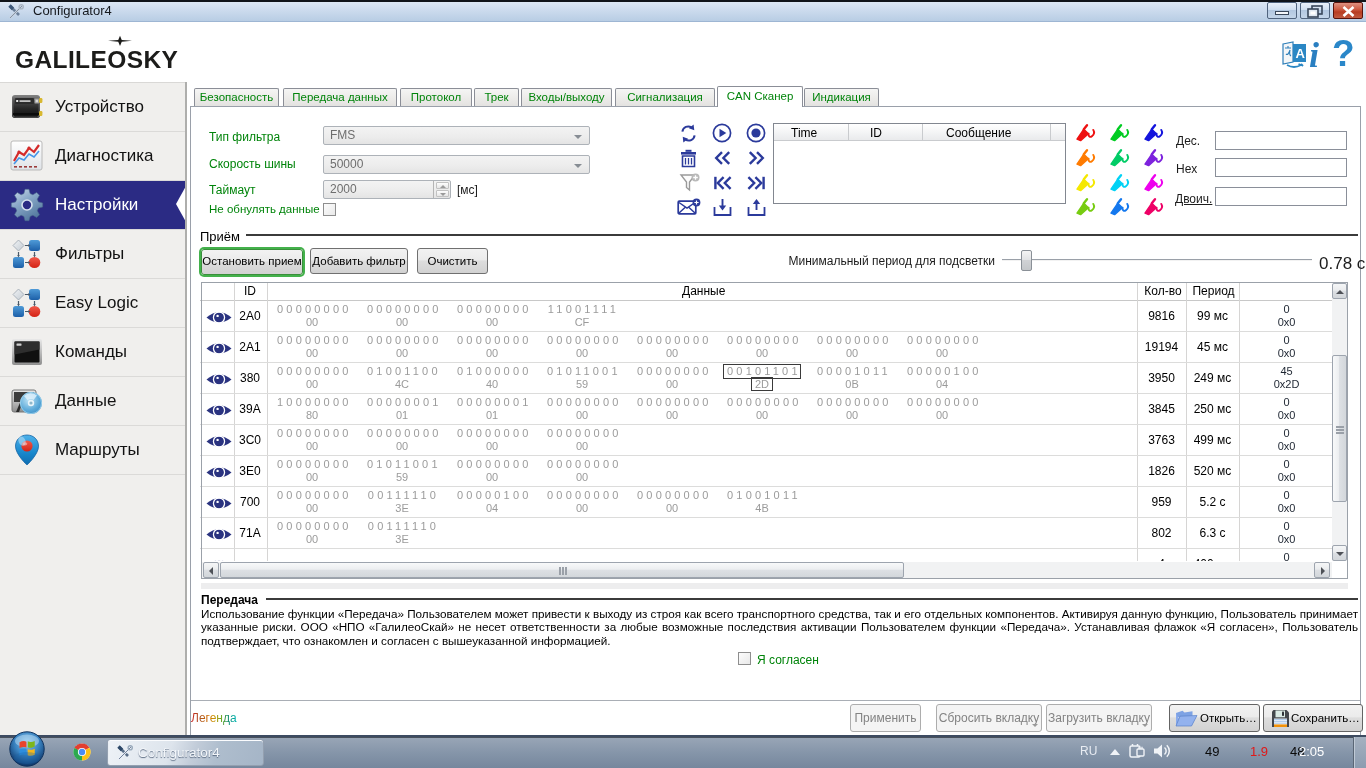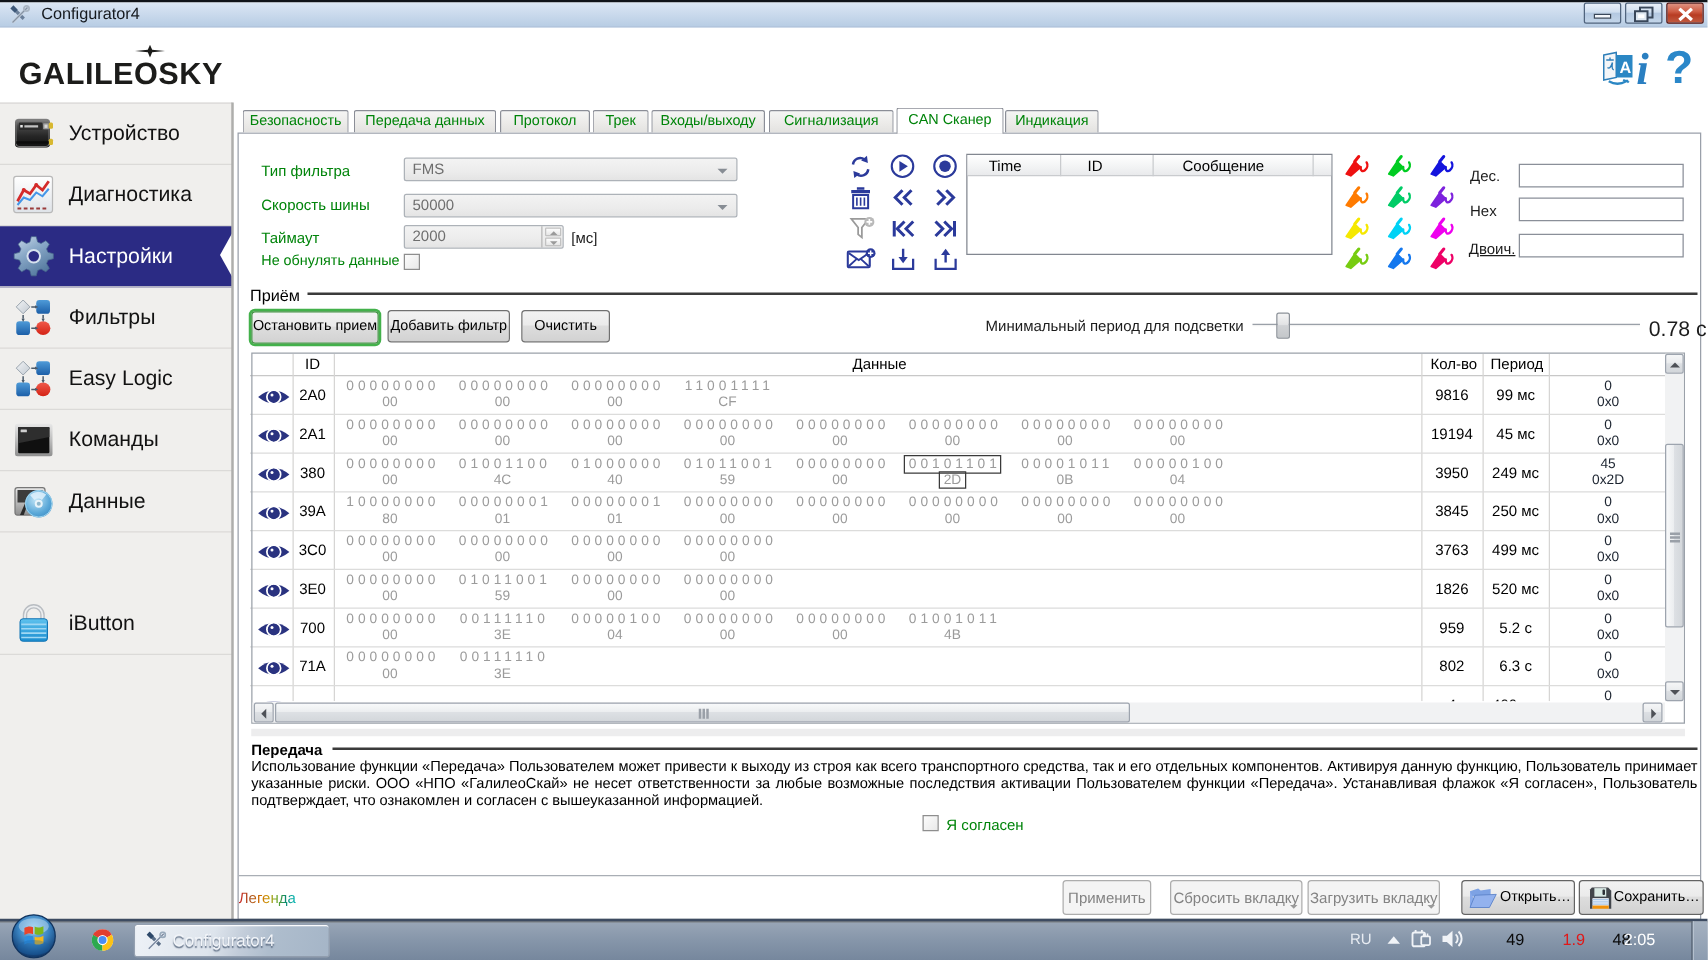--- a/index.html
+++ b/index.html
@@ -226,37 +226,35 @@
         <defs>
           <radialGradient id="gcd" cx="0.4" cy="0.35" r="0.9">
             <stop offset="0" stop-color="#bfe4f6"></stop>
             <stop offset="0.55" stop-color="#5aa8d8"></stop>
             <stop offset="1" stop-color="#2c7ab8"></stop>
           </radialGradient>
         </defs>
       </svg>
 <div class="stxt">Данные</div>
     </div>
-<div class="sitem" style="top:392px">
+<div class="sitem" style="top:343px">
 <svg class="sico" viewBox="0 0 34 34">
-        <path d="M10 14 v-4 a7 7 0 0 1 14 0 v4" fill="none" stroke="#b9bdc2" stroke-width="3.6"></path>
-        <path d="M10 14 v-4 a7 7 0 0 1 14 0 v4" fill="none" stroke="#eceef0" stroke-width="1.4"></path>
-        <rect x="6" y="13" width="22" height="18" rx="2.5" fill="url(#glock)"></rect>
-        <g stroke="#9fd8f4" stroke-width="1.3">
-          <path d="M7 17.5 h20 M7 21 h20 M7 24.5 h20 M7 28 h20"></path>
-        </g>
-        <rect x="6" y="13" width="22" height="18" rx="2.5" fill="none" stroke="#1374b4" stroke-width="0.8"></rect>
+        <path d="M17 2 C10.4 2 5.5 6.8 5.5 13.2 C5.5 21.5 17 32 17 32 C17 32 28.5 21.5 28.5 13.2 C28.5 6.8 23.6 2 17 2 Z" fill="url(#gpin)" stroke="#1565a5" stroke-width="0.8"></path>
+        <circle cx="17" cy="13" r="5.6" fill="url(#gred)"></circle>
+        <ellipse cx="15" cy="10.8" rx="2.4" ry="1.6" fill="#ff9d92" opacity="0.8"></ellipse>
+        <ellipse cx="12" cy="8" rx="3.4" ry="5" fill="#bfe2f6" opacity="0.55" transform="rotate(-25 12 8)"></ellipse>
         <defs>
-          <linearGradient id="glock" x1="0" y1="0" x2="0" y2="1">
-            <stop offset="0" stop-color="#5fc2ee"></stop>
-            <stop offset="1" stop-color="#1b8ed0"></stop>
+          <linearGradient id="gpin" x1="0" y1="0" x2="0" y2="1">
+            <stop offset="0" stop-color="#4db1ea"></stop>
+            <stop offset="0.6" stop-color="#1887cc"></stop>
+            <stop offset="1" stop-color="#0e6cb0"></stop>
           </linearGradient>
         </defs>
       </svg>
-<div class="stxt">iButton</div>
+<div class="stxt">Маршруты</div>
     </div>
 </div>
 <div class="a" id="selarrow"></div>
 <div class="a" id="vline"></div>
 
 <div class="a" id="panel"></div>
 <div class="a tab" style="left:194px;width:85px">Безопасность</div>
 <div class="a tab" style="left:283px;width:114px">Передача данных</div>
 <div class="a tab" style="left:400px;width:72px">Протокол</div>
 <div class="a tab" style="left:474px;width:45px">Трек</div>

